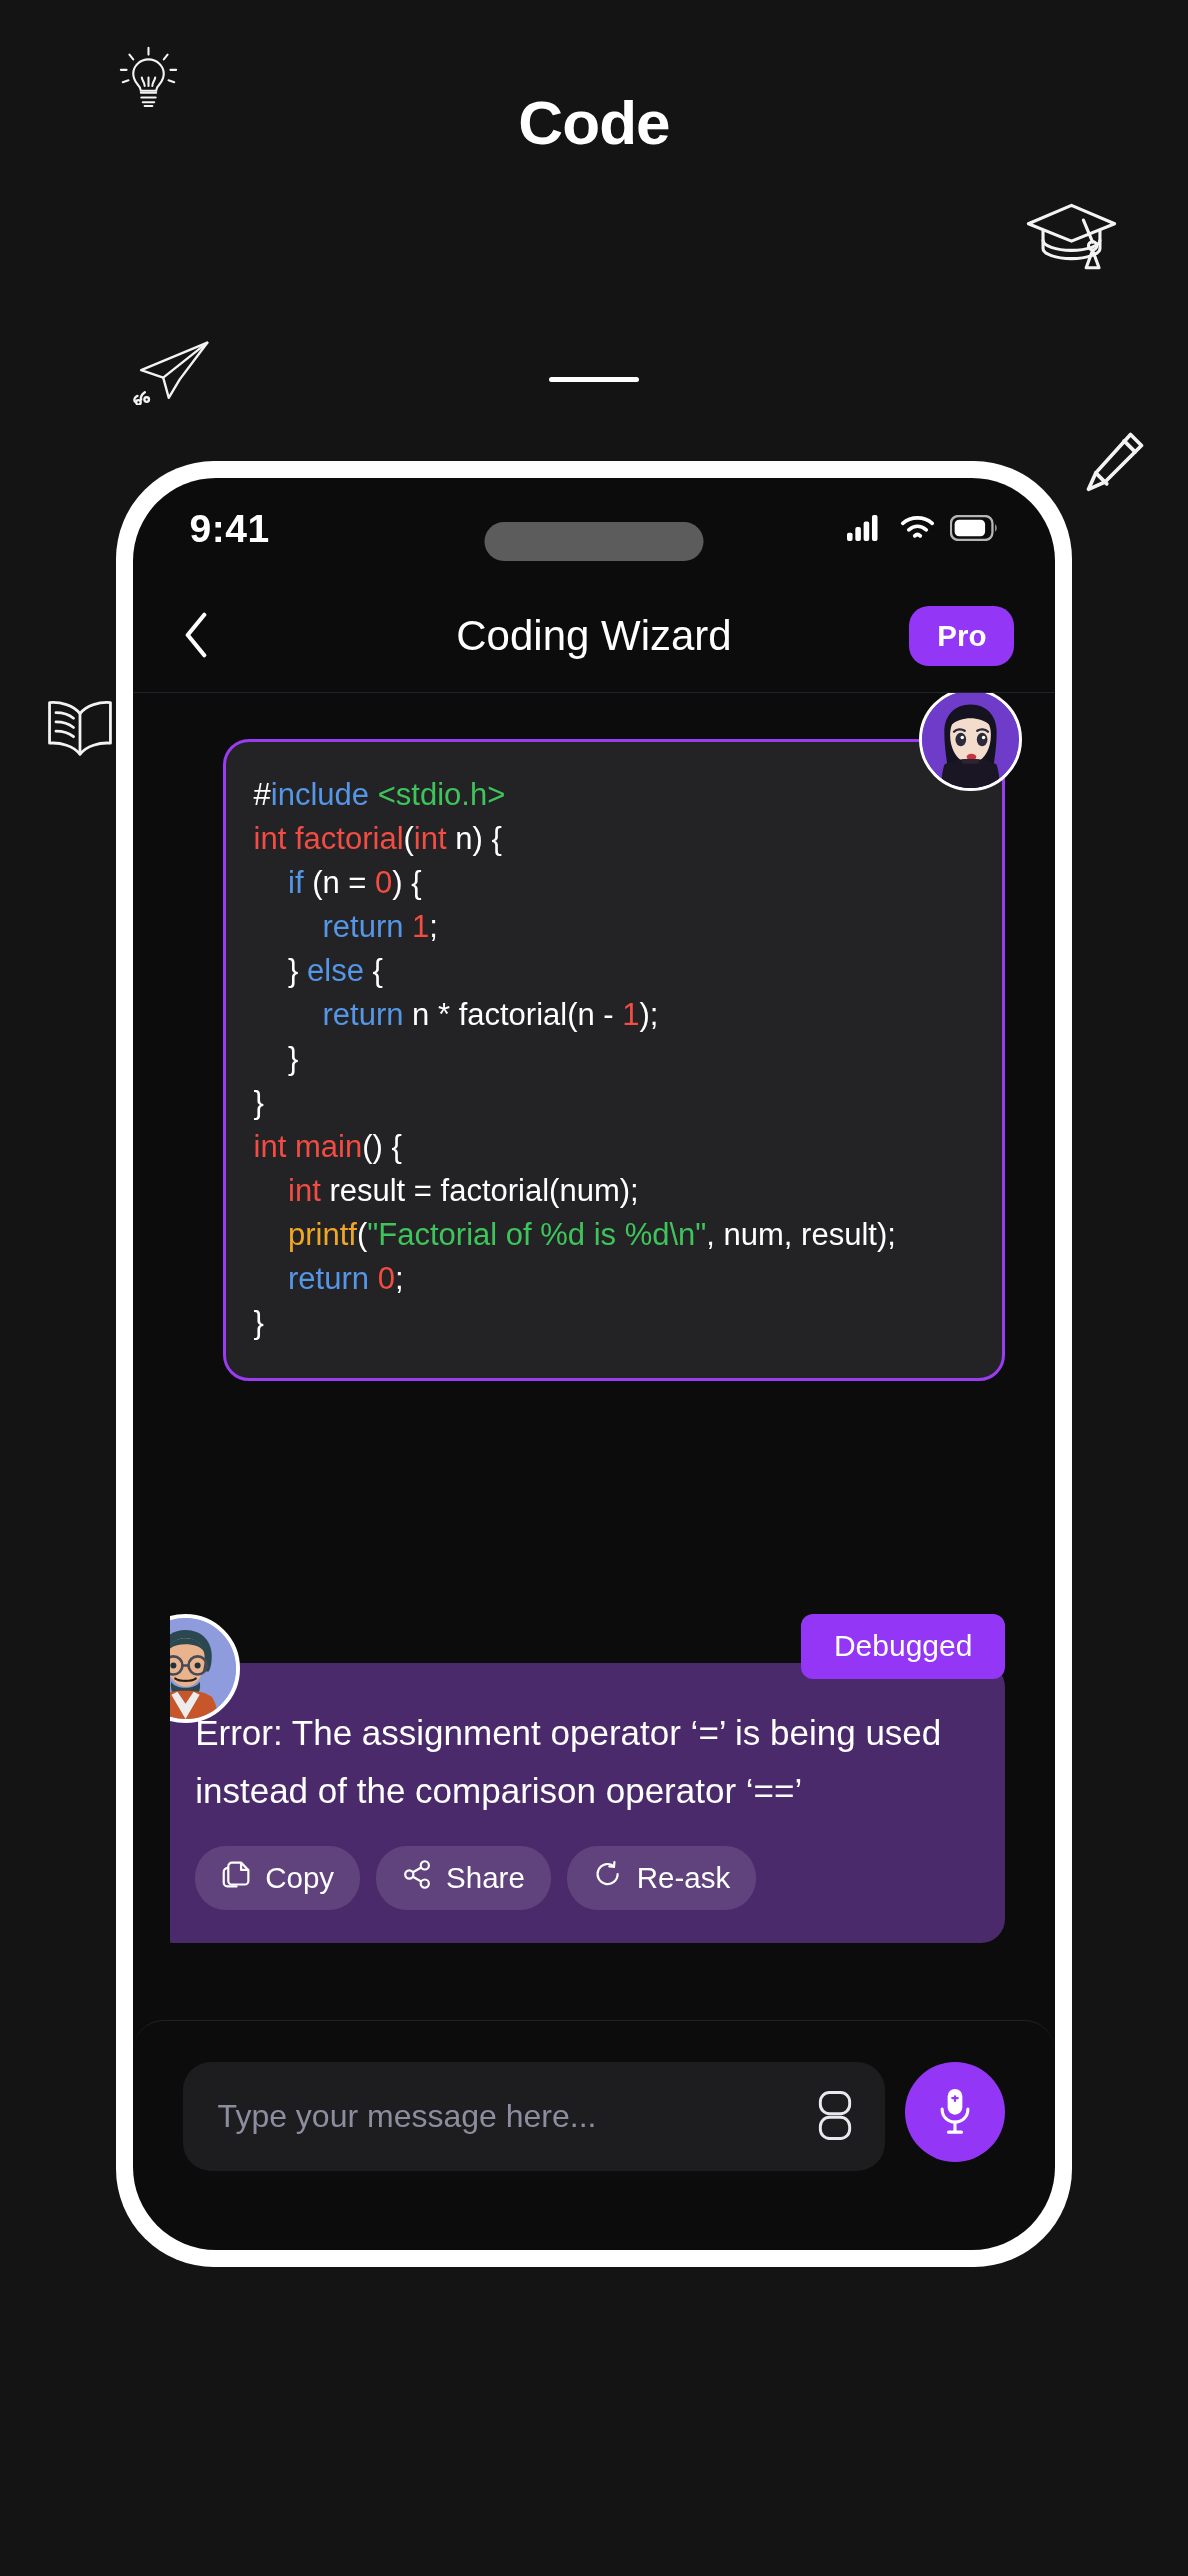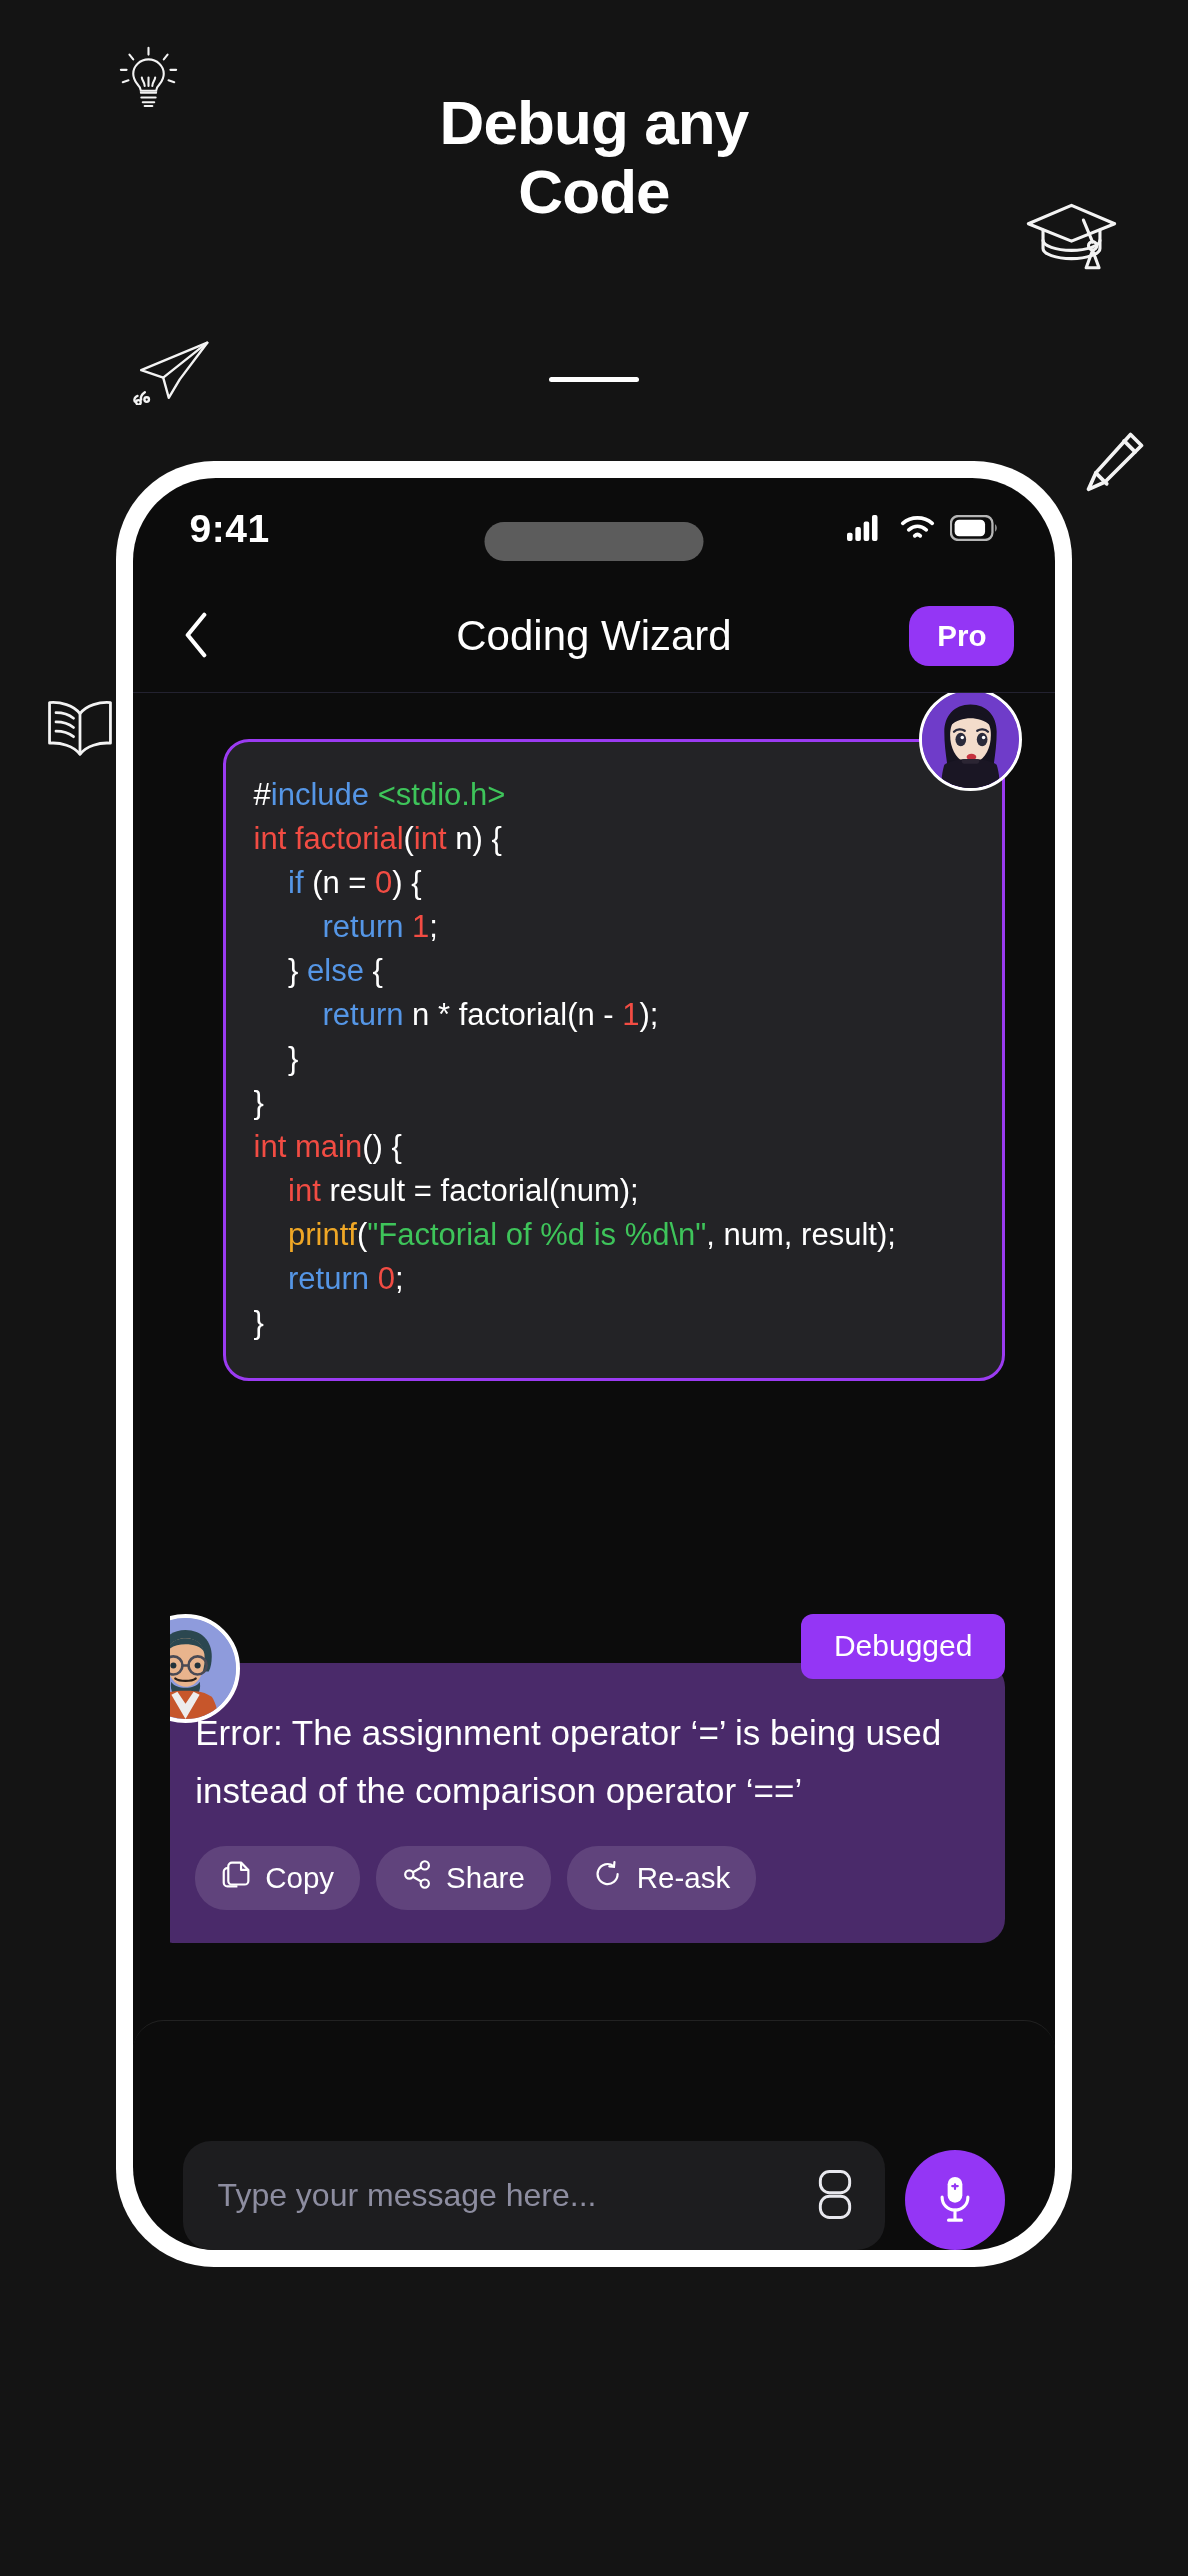--- a/index.html
+++ b/index.html
@@ -163,21 +163,21 @@
     color:#ffffff; font-size:29.5px;
     cursor:pointer;
   }
 
   
   .composer-wrap{
     flex:0 0 230px;
     border-top:0.9px solid #222;
     border-top-left-radius:31px; border-top-right-radius:31px;
     padding:41px 50px 0 50px;
-    display:flex; align-items:flex-end; gap:20px;
+    display:flex; align-items:flex-start; gap:20px;
   }
   .input-field{
     flex:1 1 auto; height:109px;
     background:#1d1d1f; border-radius:28px;
     display:flex; align-items:center;
     padding:0 24px 0 35px;
   }
   .input-placeholder{
     flex:1 1 auto; color:#8d8da0; font-size:32px;
   }
@@ -185,21 +185,20 @@
     width:100px; height:100px; border-radius:50%;
     background:#9436F5;
     display:flex; align-items:center; justify-content:center;
     cursor:pointer; flex:0 0 100px;
   }
 </style>
 </head>
 <body>
 
 <div class="promo-title">
-  <div>Debug any</div>
   <div>Code</div>
 </div>
 <div class="promo-underline"></div>
 
 <div class="doodle d-bulb">
   <svg viewBox="0 0 64 70" fill="none" stroke="#fff" stroke-width="2.2" stroke-linecap="round">
     <path d="M32 14c-9 0-16 7-16 15 0 6 3 9 5 12 2 2 3 4 3 6h16c0-2 1-4 3-6 2-3 5-6 5-12 0-8-7-15-16-15z"></path>
     <path d="M24 49h16M24.5 54h15M26 59h12M28 63h8"></path>
     <path d="M32 2v7M12 9l4 5M52 9l-4 5M3 25h6M55 25h6M5 38l6-2M59 38l-6-2"></path>
     <path d="M28 42c0-4-3-6-3-9M36 42c0-4 3-6 3-9M32 42v-9"></path>

